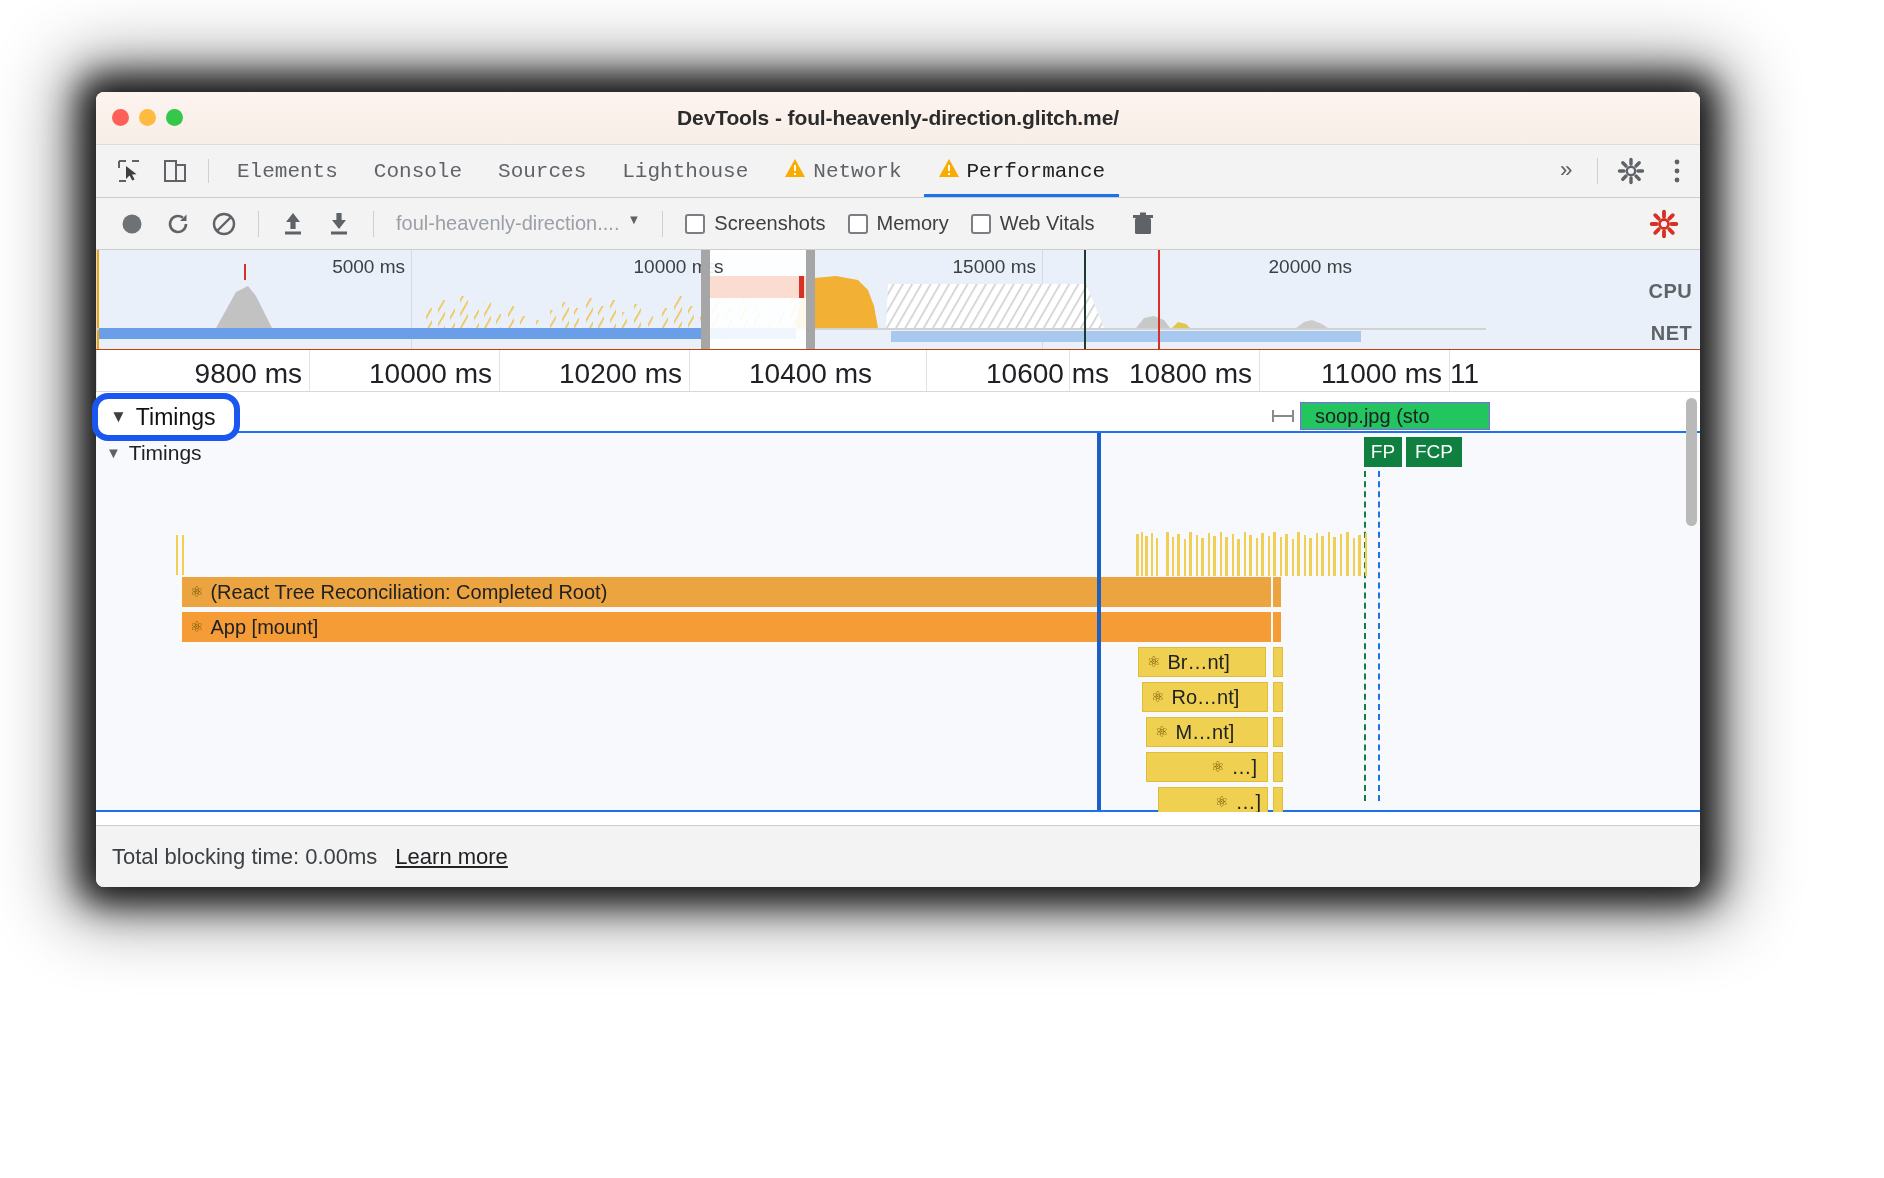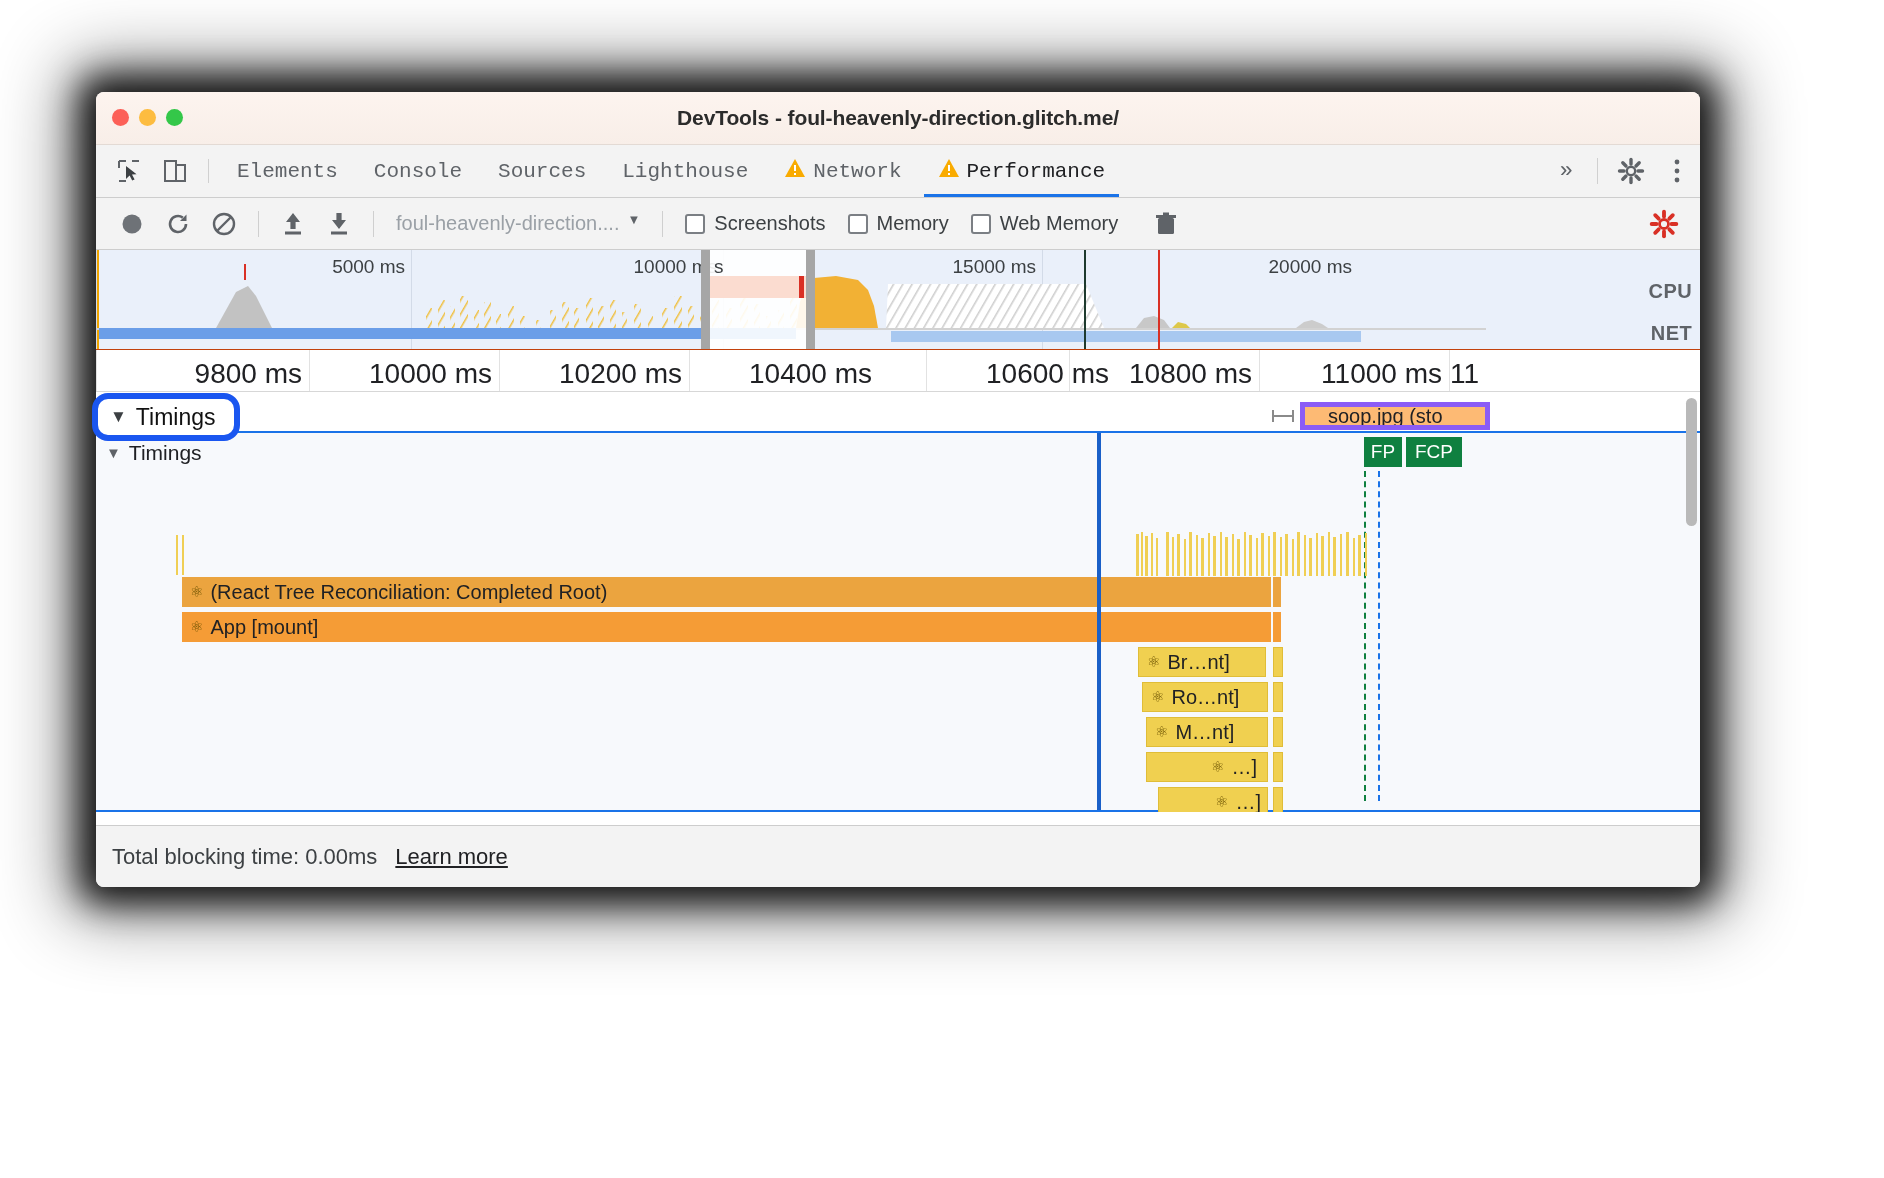--- a/index.html
+++ b/index.html
@@ -176,22 +176,22 @@
   }
   .bar-orange { background: #eba43f; }
   .bar-orange2 { background: #f59c36; }
   .bar-yellow { background: #f0d050; border: 1px solid #e0bd38; }
   .react-glyph { font-size: 15px; color: #6b5200; }
   .tick-col { position: absolute; width: 2px; background: #f0cf54; }
   .grid-v { position: absolute; top: 0; bottom: 0; width: 1px; background: #e4e9f0; }
   .cursor-line { position: absolute; top: 0; bottom: 0; width: 4px; background: #1a60c8; }
   .net-chip {
     position: absolute; height: 28px;
-    background: #fdba74; border: 5px solid #8b5cf6;
-    display: flex; align-items: center; padding-left: 23px;
+    background: #22c55e; border: 1px solid #8b5cf6;
+    display: flex; align-items: center; padding-left: 14px;
     font-size: 20px; color: #202124; white-space: nowrap; overflow: hidden;
   }
   .net-whisker { position: absolute; height: 2px; background: #8a8a8a; }
   .net-whisker::before, .net-whisker::after {
     content:""; position:absolute; top:-5px; width:2px; height:12px; background:#8a8a8a;
   }
   .net-whisker::before { left:0; } .net-whisker::after { right:0; }
   .marker-chip {
     position: absolute; height: 30px;
     background: #0f8040; color: #fff;
@@ -367,21 +367,21 @@
       <div class="cbx-group">
         <span class="cbx"></span>
         <span class="cbx-label">Screenshots</span>
       </div>
       <div class="cbx-group">
         <span class="cbx"></span>
         <span class="cbx-label">Memory</span>
       </div>
       <div class="cbx-group">
         <span class="cbx"></span>
-        <span class="cbx-label">Web Memory</span>
+        <span class="cbx-label">Web Vitals</span>
       </div>
 
       <div class="pt-btn" style="margin-left:14px;">
         <svg width="24" height="26" viewBox="0 0 24 26">
           <rect x="4" y="7" width="16" height="16" rx="1.5" fill="#5f6368"></rect>
           <rect x="2" y="4" width="20" height="3" fill="#5f6368"></rect>
           <rect x="9" y="1.5" width="6" height="3" fill="#5f6368"></rect>
         </svg>
       </div>
       <div class="pt-spacer"></div>

